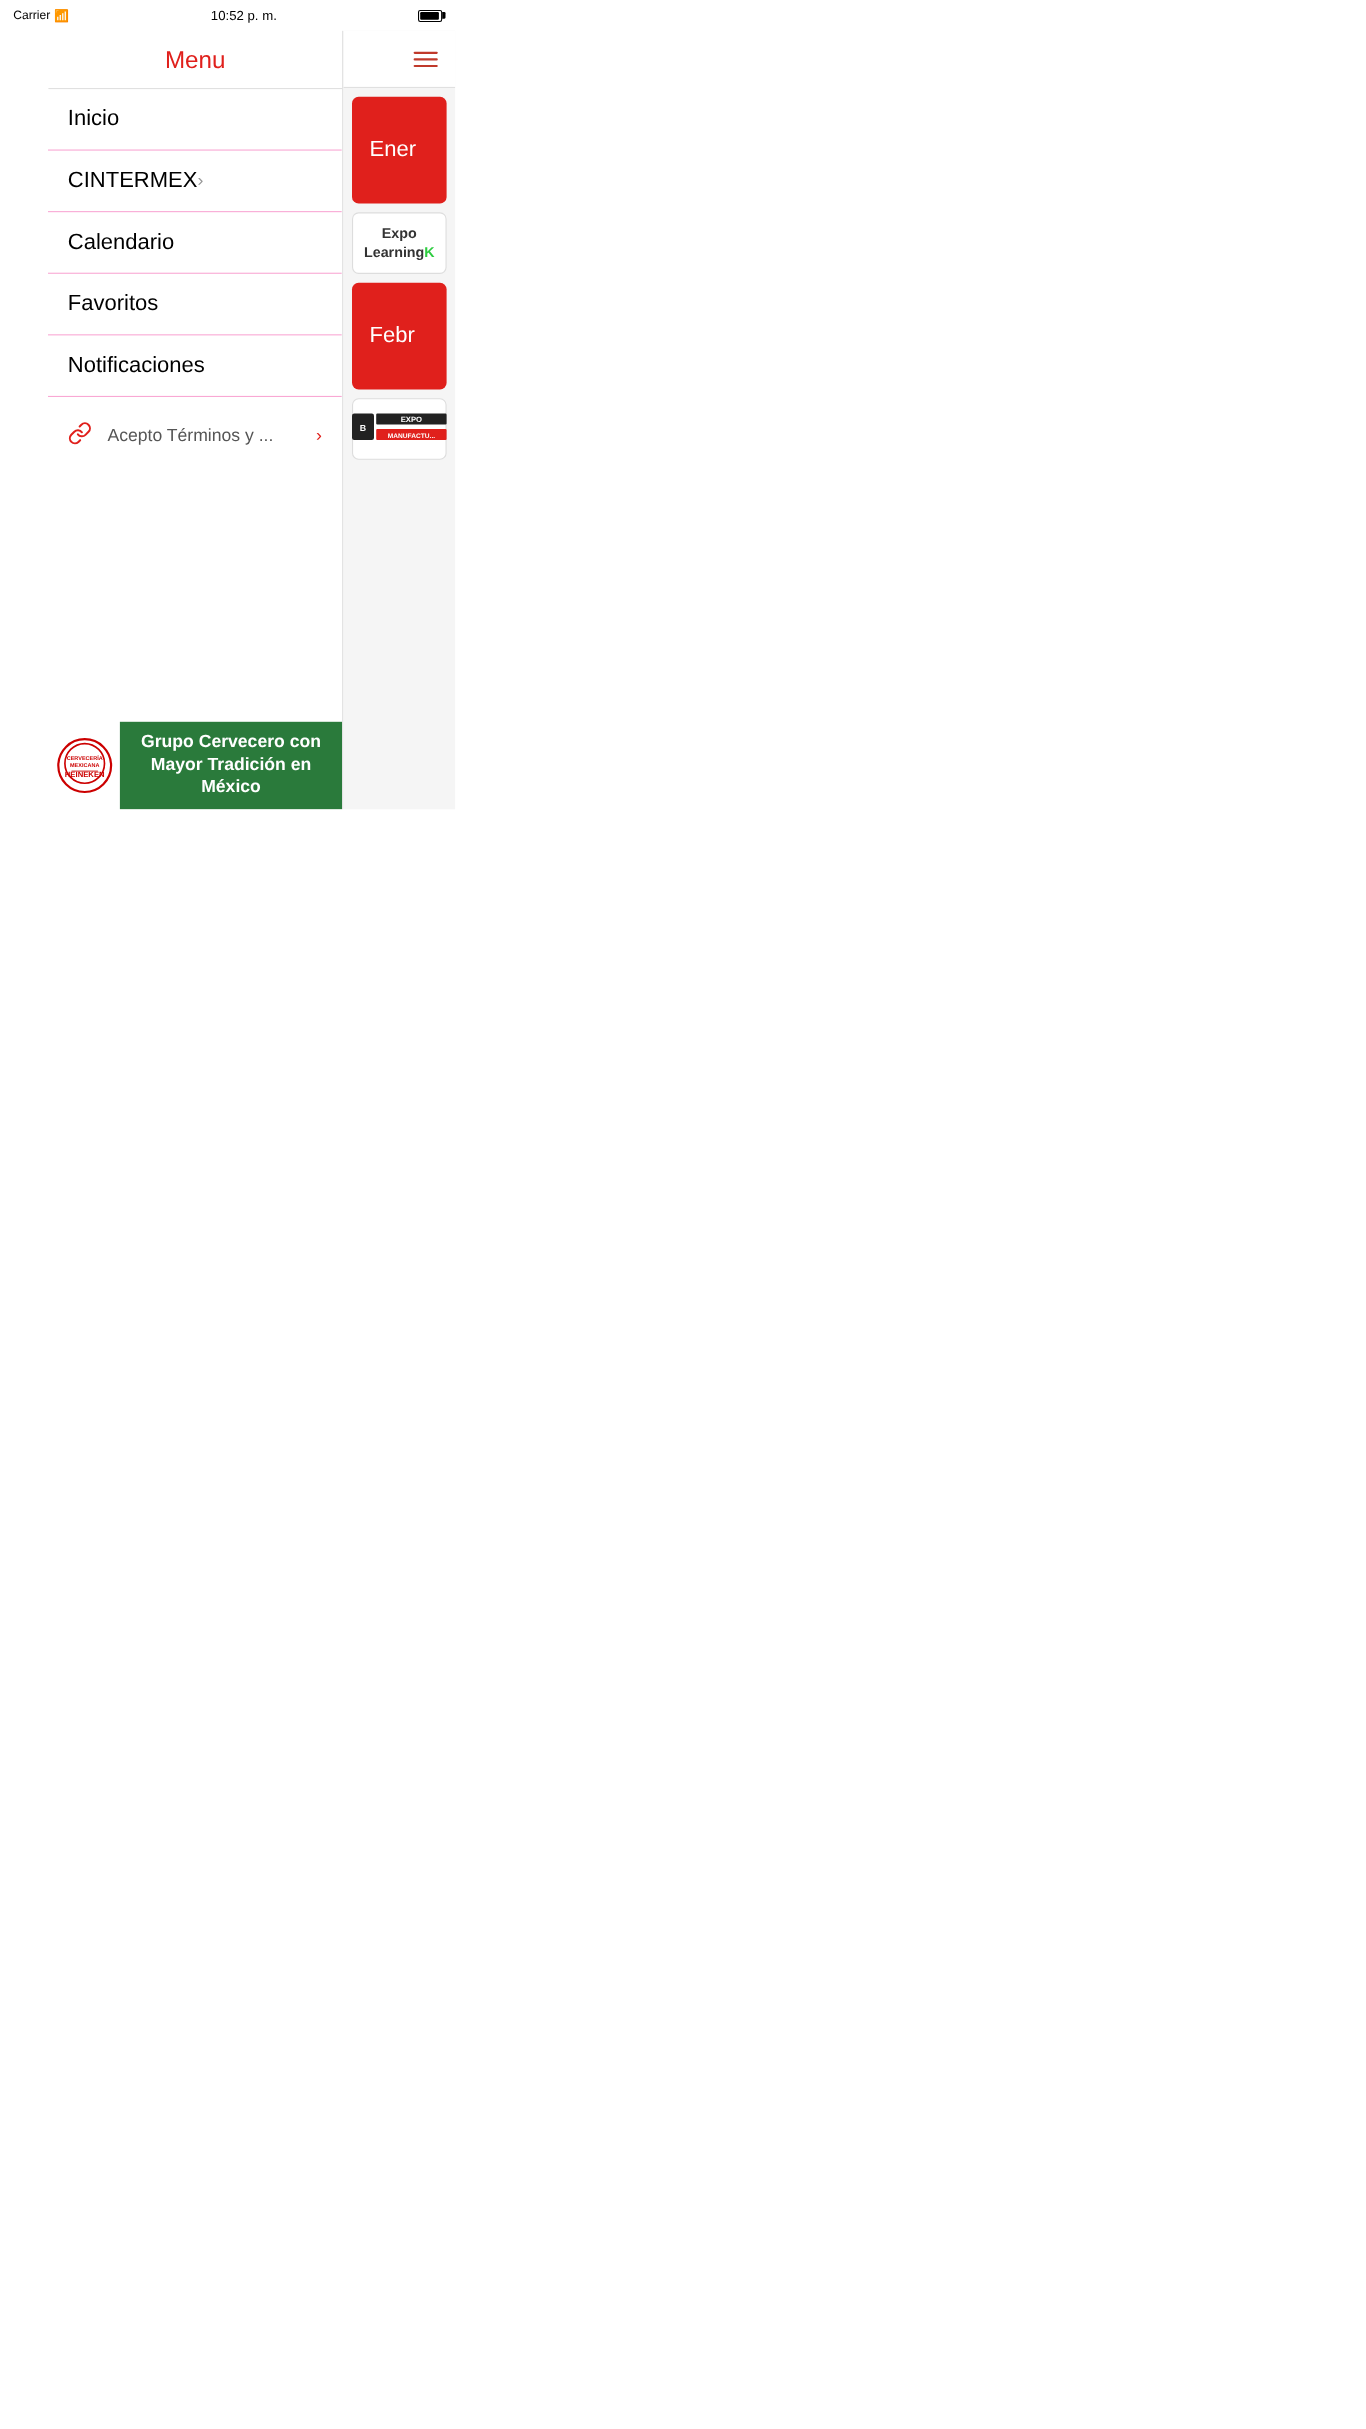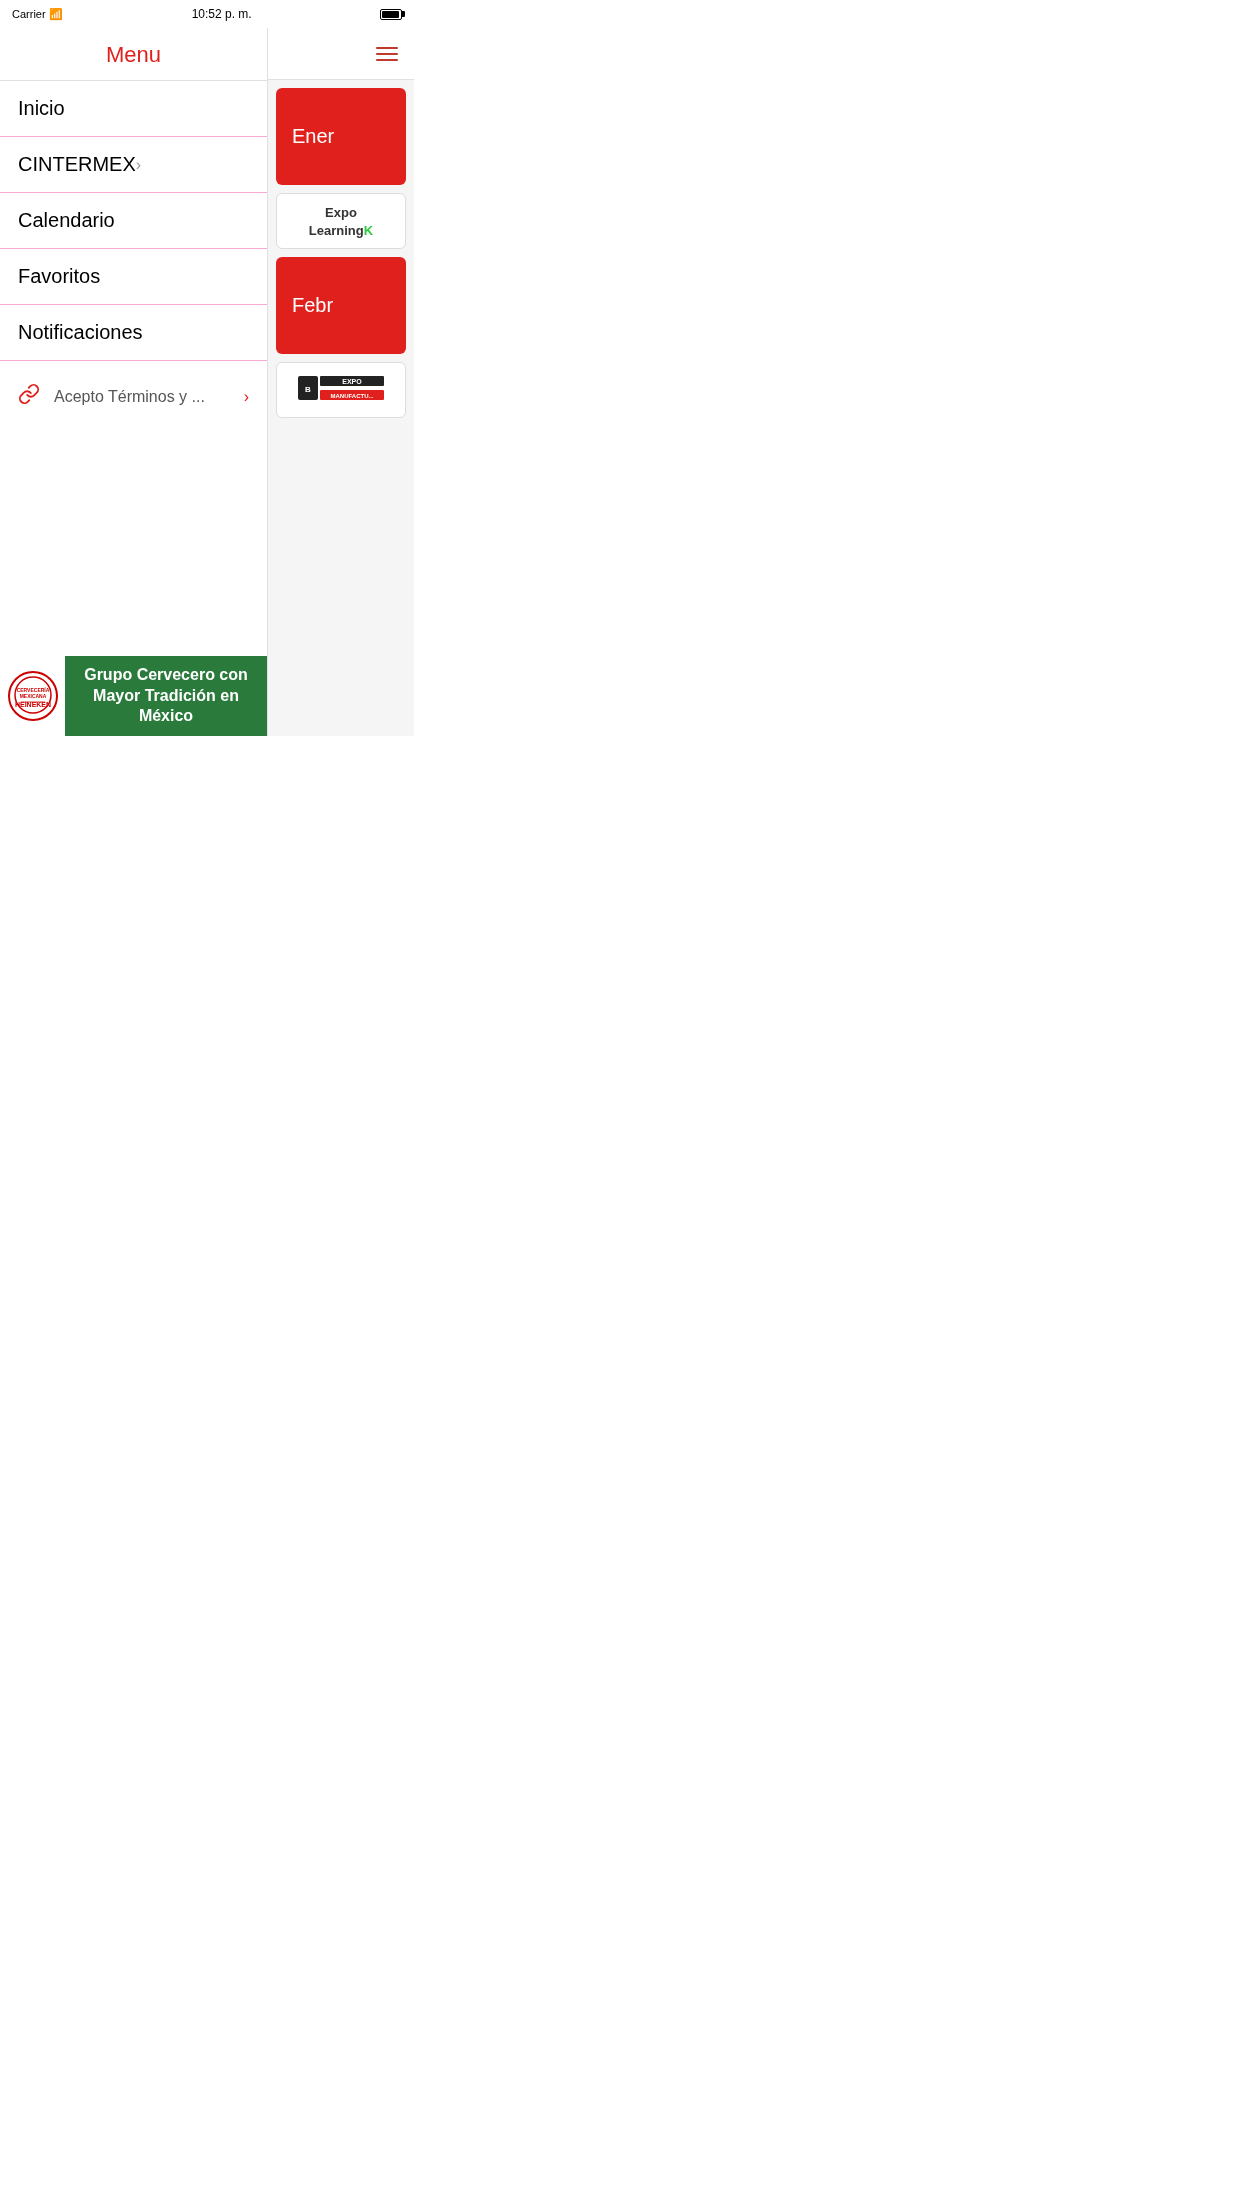--- a/index.html
+++ b/index.html
@@ -55,20 +55,21 @@
       width: 85%;
       background: #000;
       border-radius: 1px;
     }
 
     
     .layout {
       display: flex;
       height: calc(736px - 28px);
       position: relative;
+      padding-left: 44px;
     }
 
     
     .menu-panel {
       width: 268px;
       background: #fff;
       display: flex;
       flex-direction: column;
       border-right: 1px solid #e0e0e0;
       position: relative;

